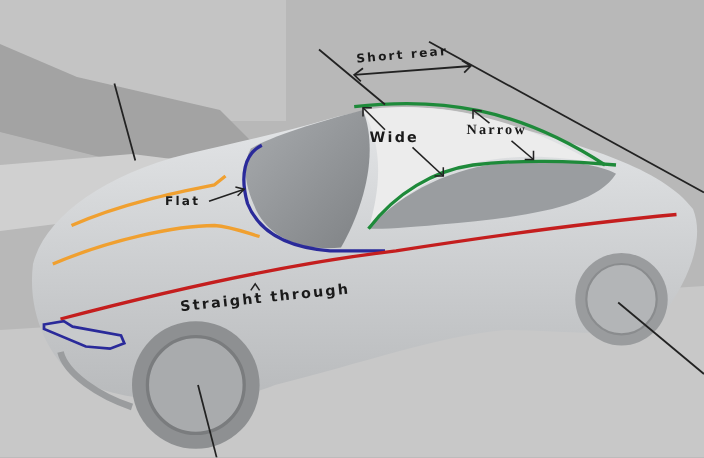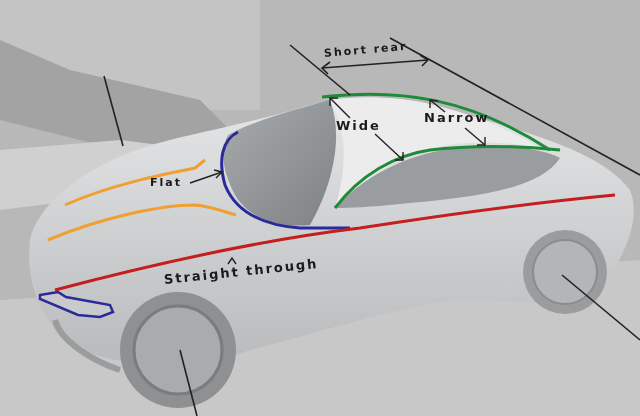--- a/index.html
+++ b/index.html
@@ -75,16 +75,16 @@
     <polyline points="477,145 485,145 485,137" stroke="#222" stroke-width="1.4" fill="none"></polyline>
 
     <line x1="190" y1="183" x2="222" y2="172" stroke="#222" stroke-width="1.4"></line>
     <polyline points="214,170 222,172 216,178" stroke="#222" stroke-width="1.4" fill="none"></polyline>
 
     <polyline points="228,264 232,258 236,264" stroke="#222" stroke-width="1.4" fill="none"></polyline>
   </svg>
 
   <div class="lbl" style="left:324px; top:47px; font-size:11px; transform: rotate(-5deg);">Short rear</div>
   <div class="lbl" style="left:336px; top:118px; font-size:13px;text-align:center;">Wide</div>
-  <div class="lbl" style="left:424px; top:110px; font-size:13px;">Narrow</div>
+  <div class="lbl" style="left:424px; top:110px; font-size:13px;font-family:Liberation Serif, serif;">Narrow</div>
   <div class="lbl" style="left:150px; top:176px; font-size:11px;">Flat</div>
   <div class="lbl" style="left:164px; top:272px; font-size:13px; transform: rotate(-6deg);">Straight through</div>
 </div>
 
 </body></html>

